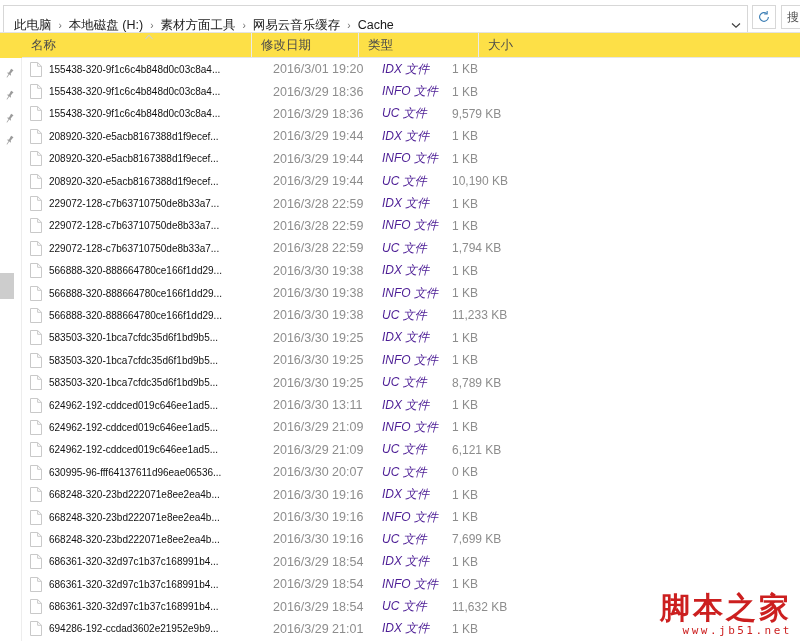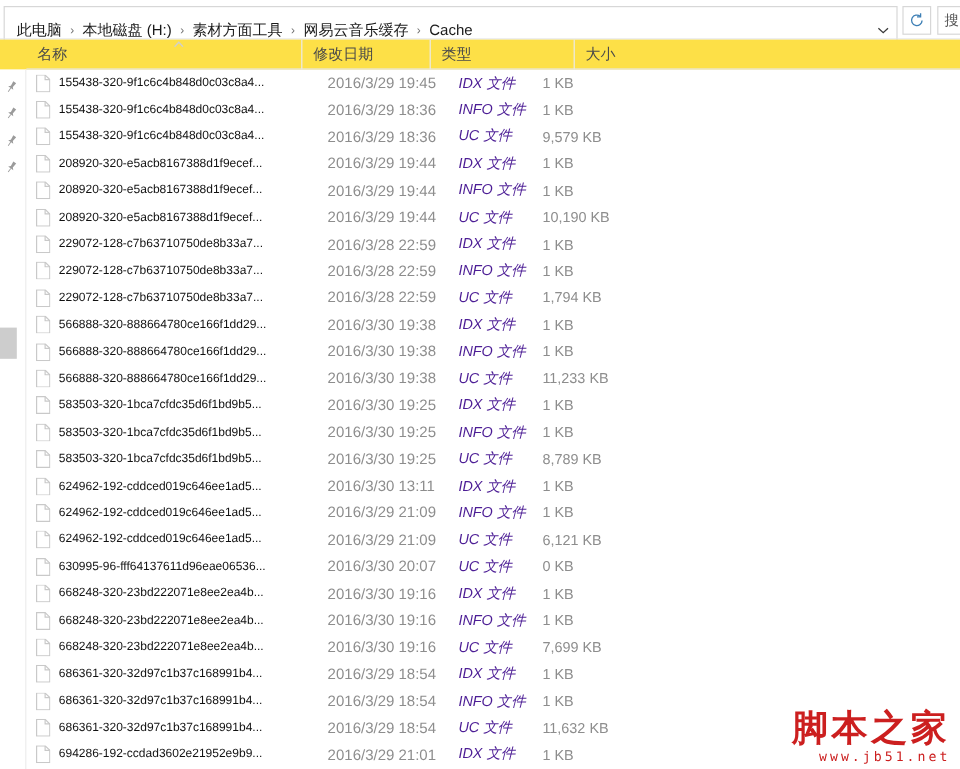--- a/index.html
+++ b/index.html
@@ -212,21 +212,21 @@
 
   <div class="filelist">
       <div class="row">
         <div class="cell-name">
           <span class="fileicon"><svg width="12" height="15" viewBox="0 0 12 15" aria-hidden="true">
               <path d="M0.5 0.5 H7.6 L11.5 4.3 V14.5 H0.5 Z" fill="#ffffff" stroke="#c9c9c9" stroke-width="1"></path>
               <path d="M7.6 0.5 V4.3 H11.5" fill="none" stroke="#c9c9c9" stroke-width="1"></path>
             </svg></span>
           <span>155438-320-9f1c6c4b848d0c03c8a4...</span>
         </div>
-        <div class="cell-date">2016/3/29 19:45</div>
+        <div class="cell-date">2016/3/01 19:20</div>
         <div class="cell-type">IDX 文件</div>
         <div class="cell-size">1 KB</div>
       </div>
       <div class="row">
         <div class="cell-name">
           <span class="fileicon"><svg width="12" height="15" viewBox="0 0 12 15" aria-hidden="true">
               <path d="M0.5 0.5 H7.6 L11.5 4.3 V14.5 H0.5 Z" fill="#ffffff" stroke="#c9c9c9" stroke-width="1"></path>
               <path d="M7.6 0.5 V4.3 H11.5" fill="none" stroke="#c9c9c9" stroke-width="1"></path>
             </svg></span>
           <span>155438-320-9f1c6c4b848d0c03c8a4...</span>

